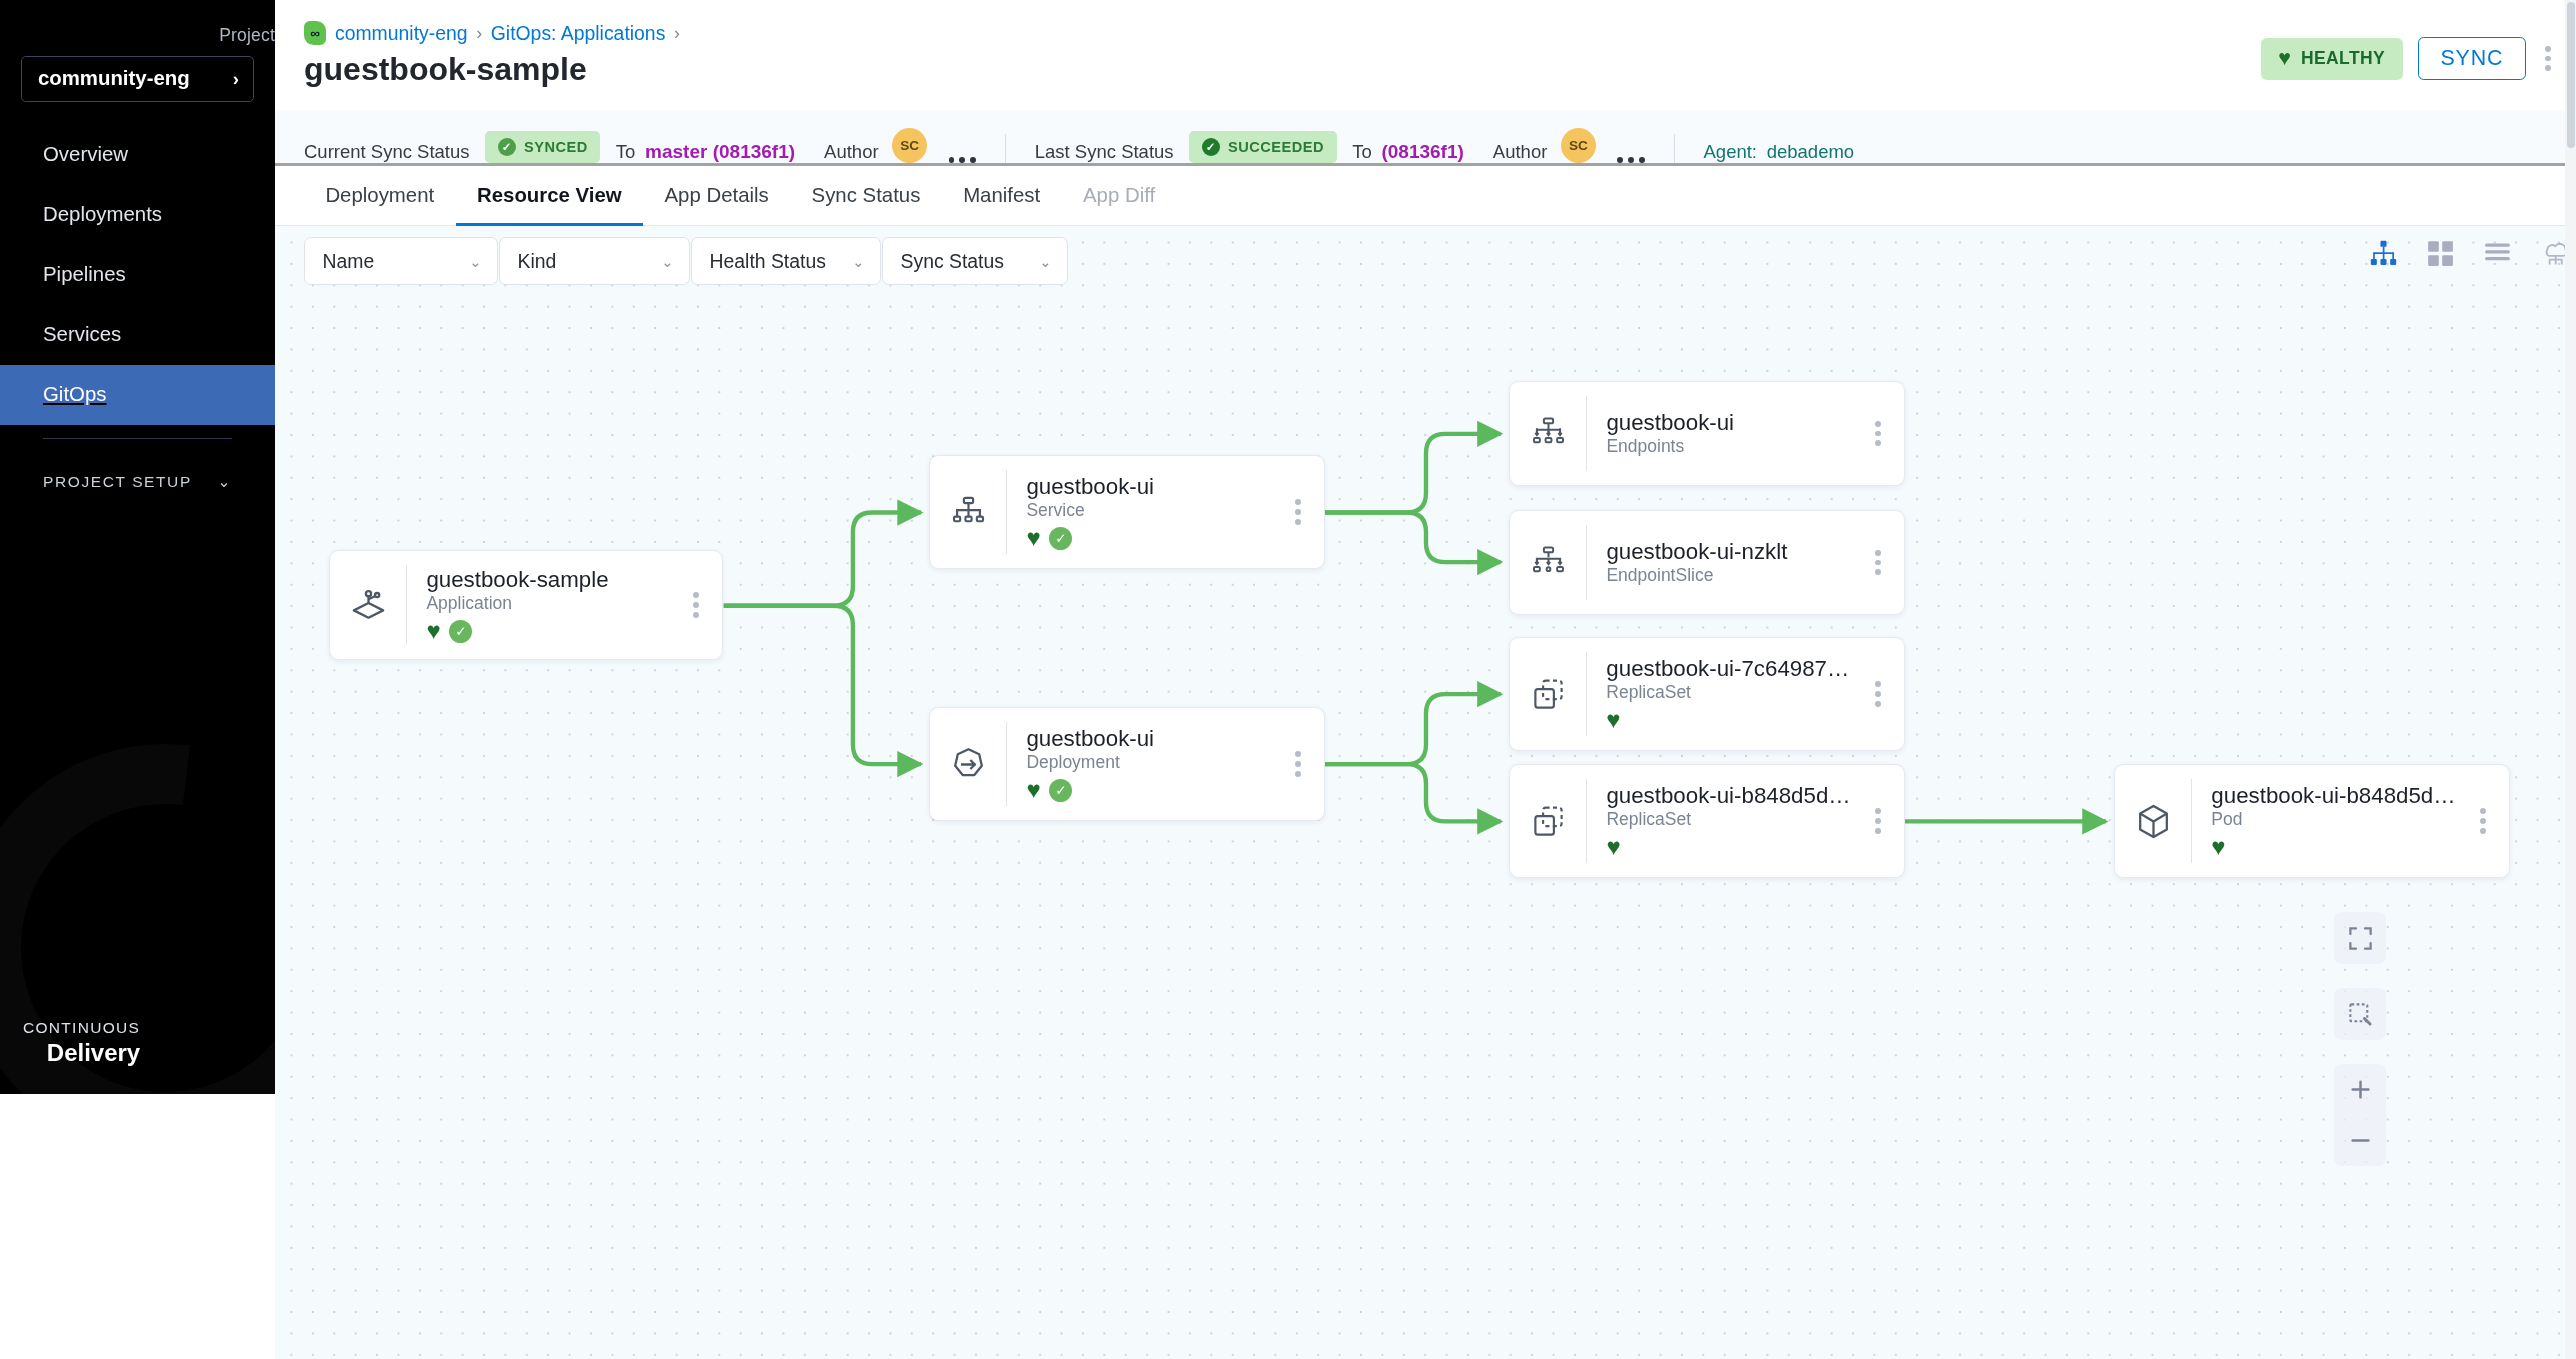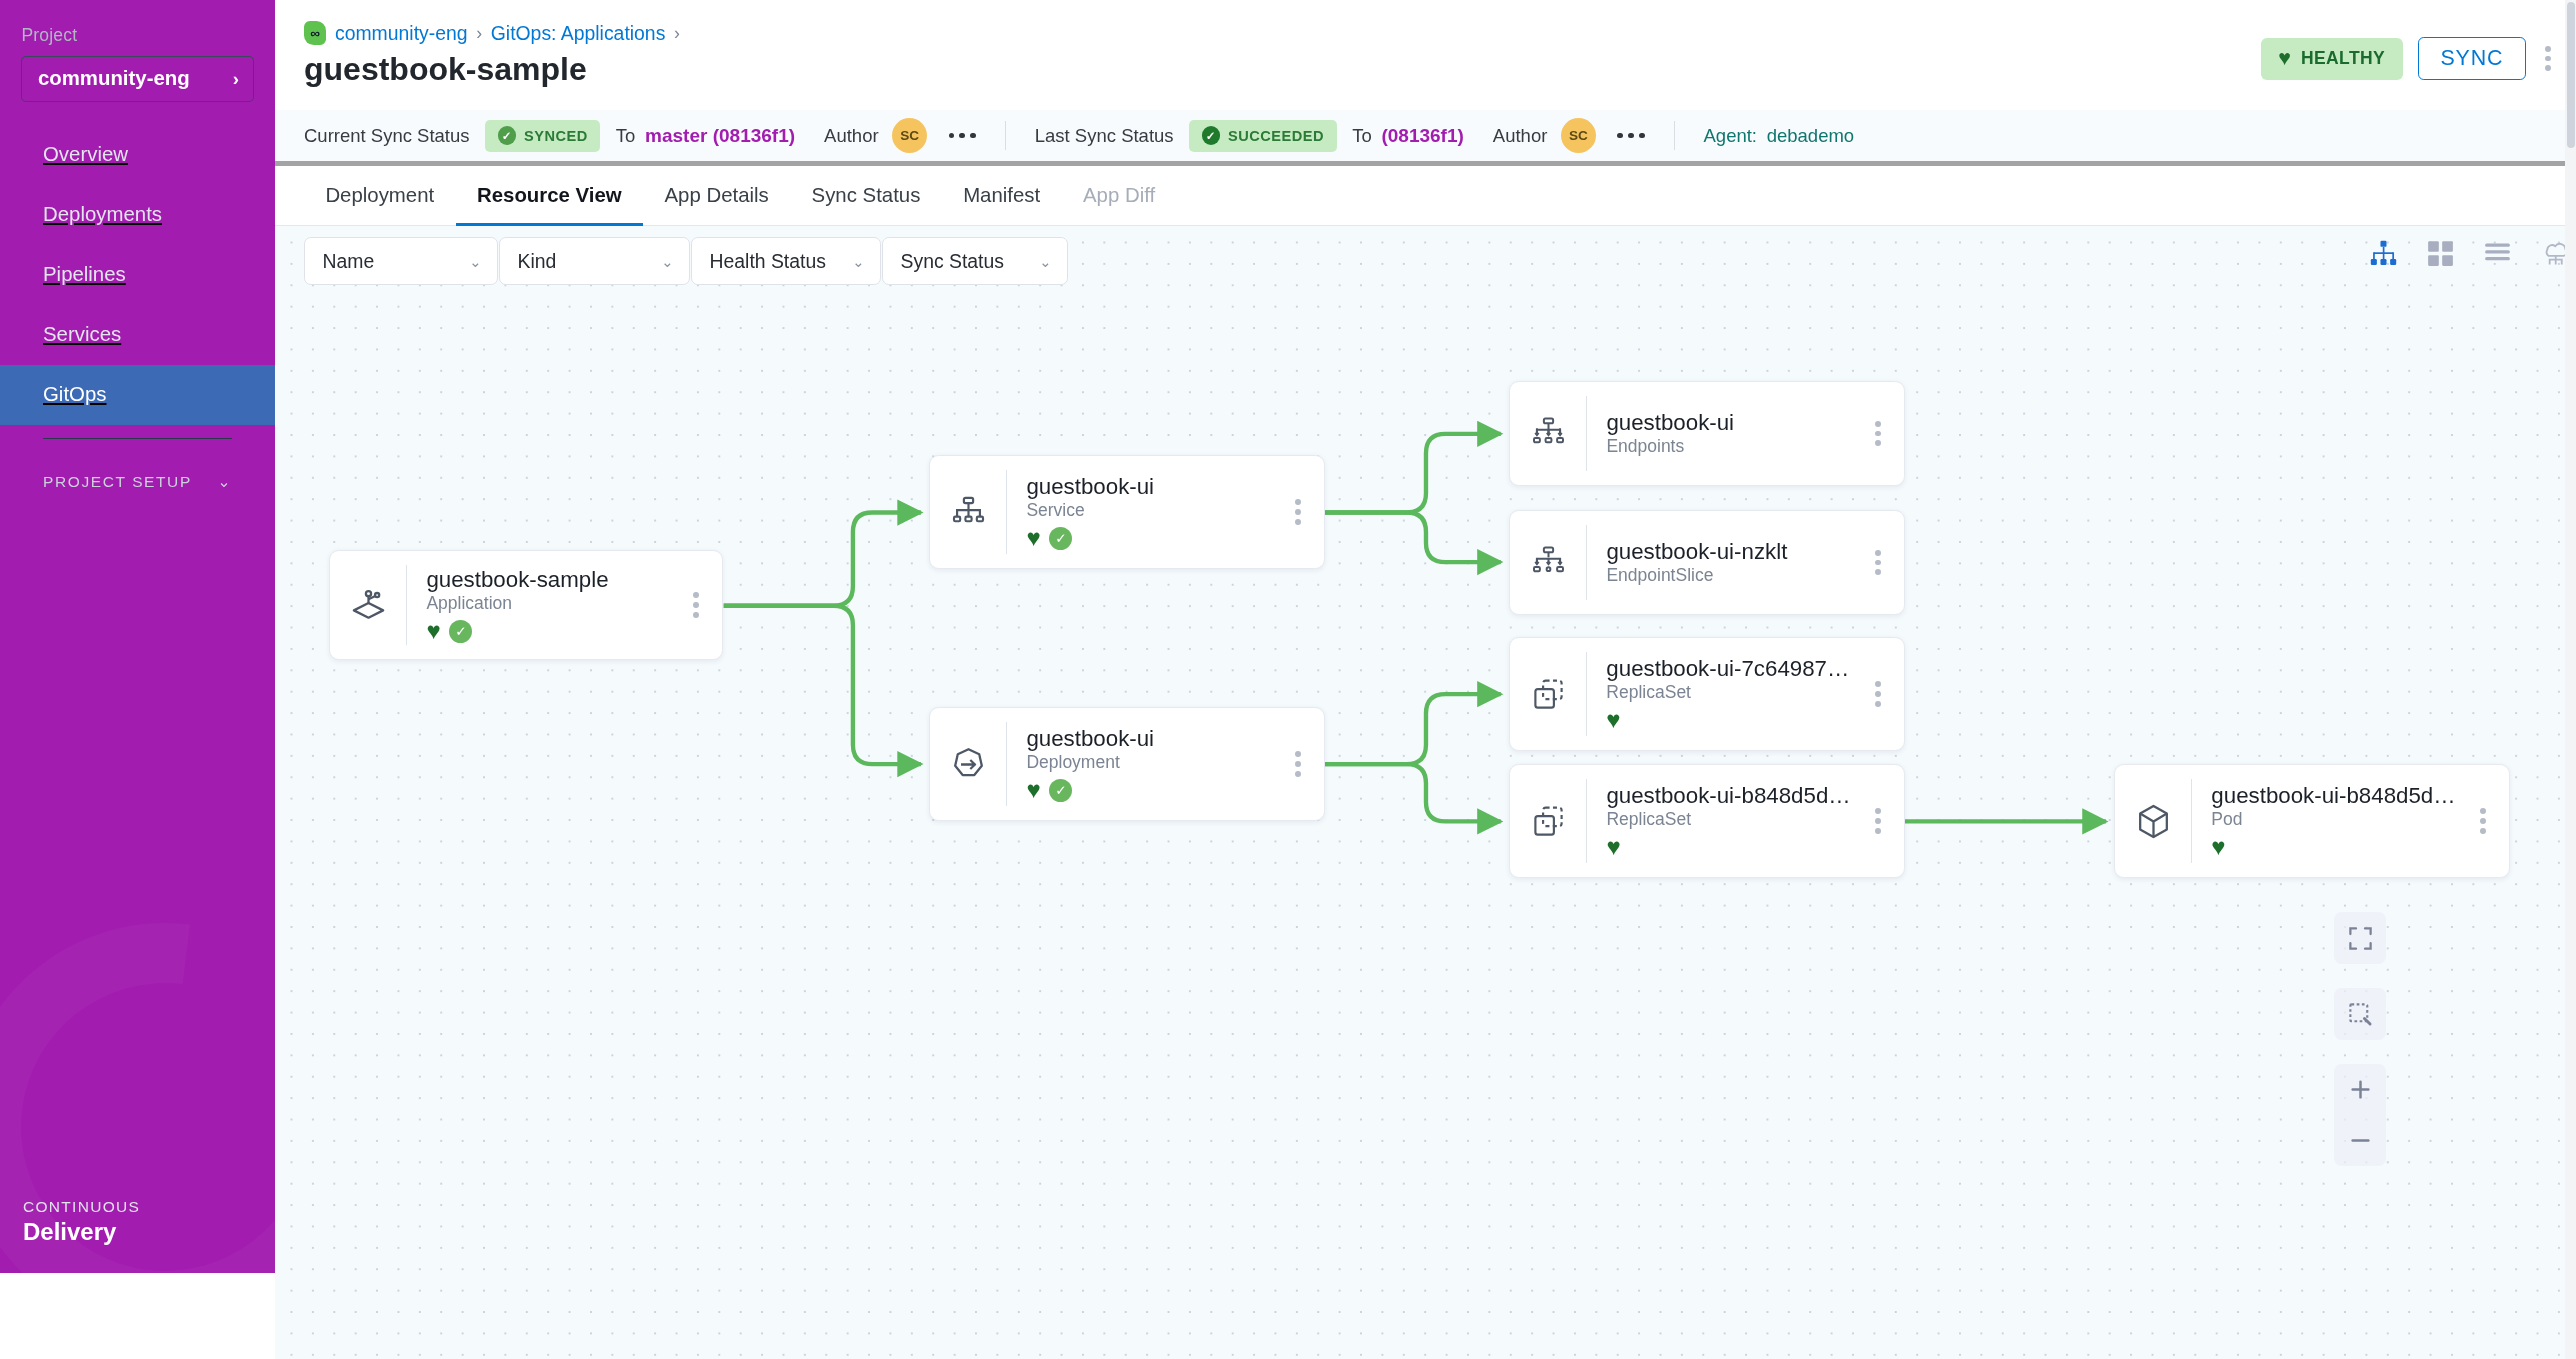--- a/index.html
+++ b/index.html
@@ -6,24 +6,25 @@
   html, body {
     width: 2576px; height: 1360px;
     font-family: "Liberation Sans", sans-serif;
     background: #ffffff;
     overflow: hidden;
   }
   #app { position: relative; width: 2576px; height: 1360px; display: flex; }
 
   
   .sidebar {
-    width: 275px; height: 1273px; flex: 0 0 275px;
-    background: #a21caf;
+    width: 275px; height: 1094px; flex: 0 0 275px;
+    background: #000000;
     position: relative;
     overflow: hidden;
+    text-align: right;
   }
   .sidebar-watermark {
     position: absolute; left: -39px; bottom: -58px;
     width: 408px; height: 408px;
     border: 60px solid rgba(255,255,255,0.030);
     border-radius: 50%;
     border-right-color: transparent;
     transform: rotate(-38deg);
     pointer-events: none;
   }
@@ -91,23 +92,23 @@
     height: 43px; padding: 0 21.4px; border-radius: 5.8px;
     font-size: 21.4px; letter-spacing: 0.8px; cursor: pointer;
     font-family: "Liberation Sans", sans-serif;
   }
   .kebab-v { display:flex; flex-direction:column; gap:3.9px; cursor:pointer; padding:3.9px; }
   .kebab-v i { width:5.8px; height:5.8px; border-radius:50%; background:#b6bcc7; display:block; }
 
   
   .statusbar {
     height: 56px; flex: 0 0 56px; background: #f8fbfe;
-    display: flex; align-items: center; padding-left: 29px; gap: 0;
+    display: flex; align-items: flex-end; padding-left: 29px; gap: 0;
     font-size: 18.5px; color: #35383c;
-    border-bottom: 5px solid #a3a3a3;
+    border-bottom: 3px solid #a3a3a3;
   }
   .st-label { color: #383c42; }
   .chip {
     border-radius: 4.9px; height: 32px; padding: 0 12.6px;
     display: flex; align-items: center; gap: 7.8px;
     font-size: 14.6px; font-weight: bold; letter-spacing: 0.5px;
     background: #c6ebc2; color: #2b7a36; margin: 0 15.5px;
   }
   .chip .tick {
     width: 18.5px; height: 18.5px; border-radius: 50%;

